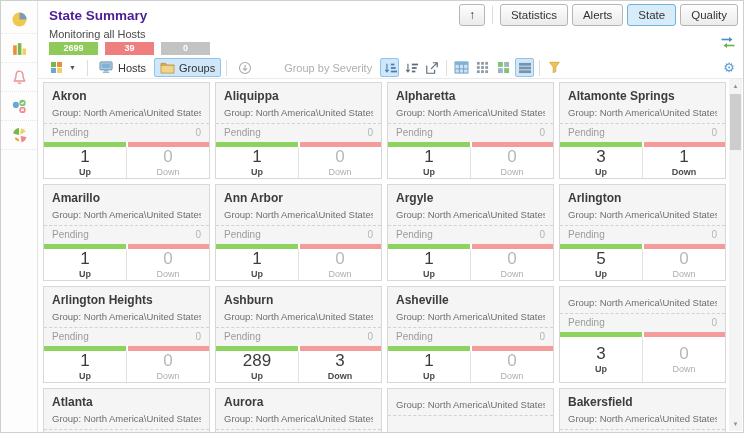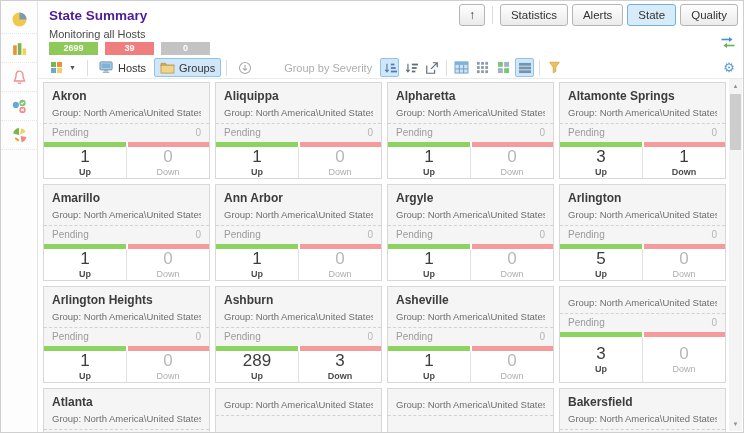--- a/index.html
+++ b/index.html
@@ -560,20 +560,21 @@
           </div>
           <div class="card">
             <div class="card-head">
               <div class="card-title">Atlanta</div>
               <div class="card-group">Group: North America\United States</div>
             </div>
             <div class="card-pending"></div>
           </div>
           <div class="card">
             <div class="card-head">
+              <div class="card-title">Aurora</div>
               <div class="card-group">Group: North America\United States</div>
             </div>
             <div class="card-pending"></div>
           </div>
           <div class="card">
             <div class="card-head">
               <div class="card-group">Group: North America\United States</div>
             </div>
             <div class="card-pending"></div>
           </div>

